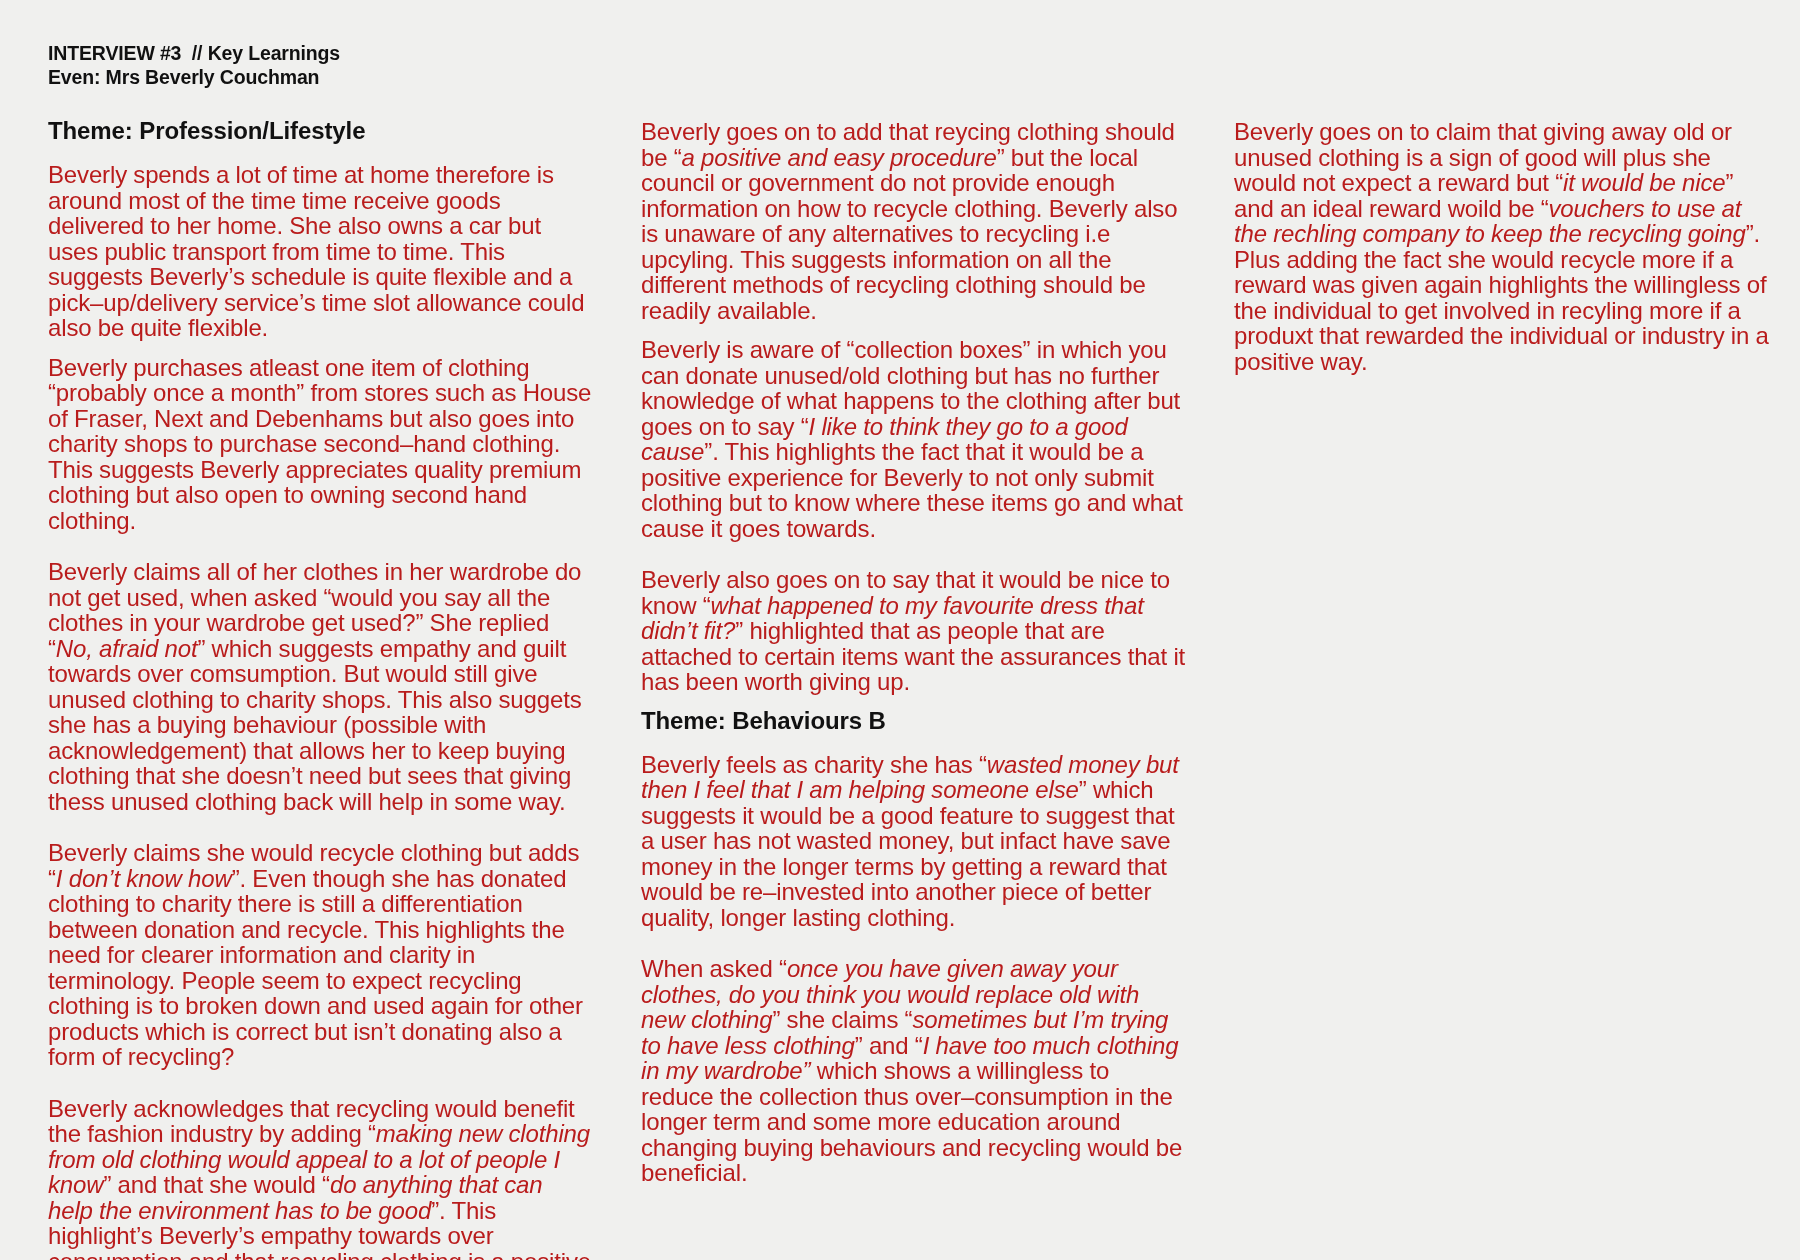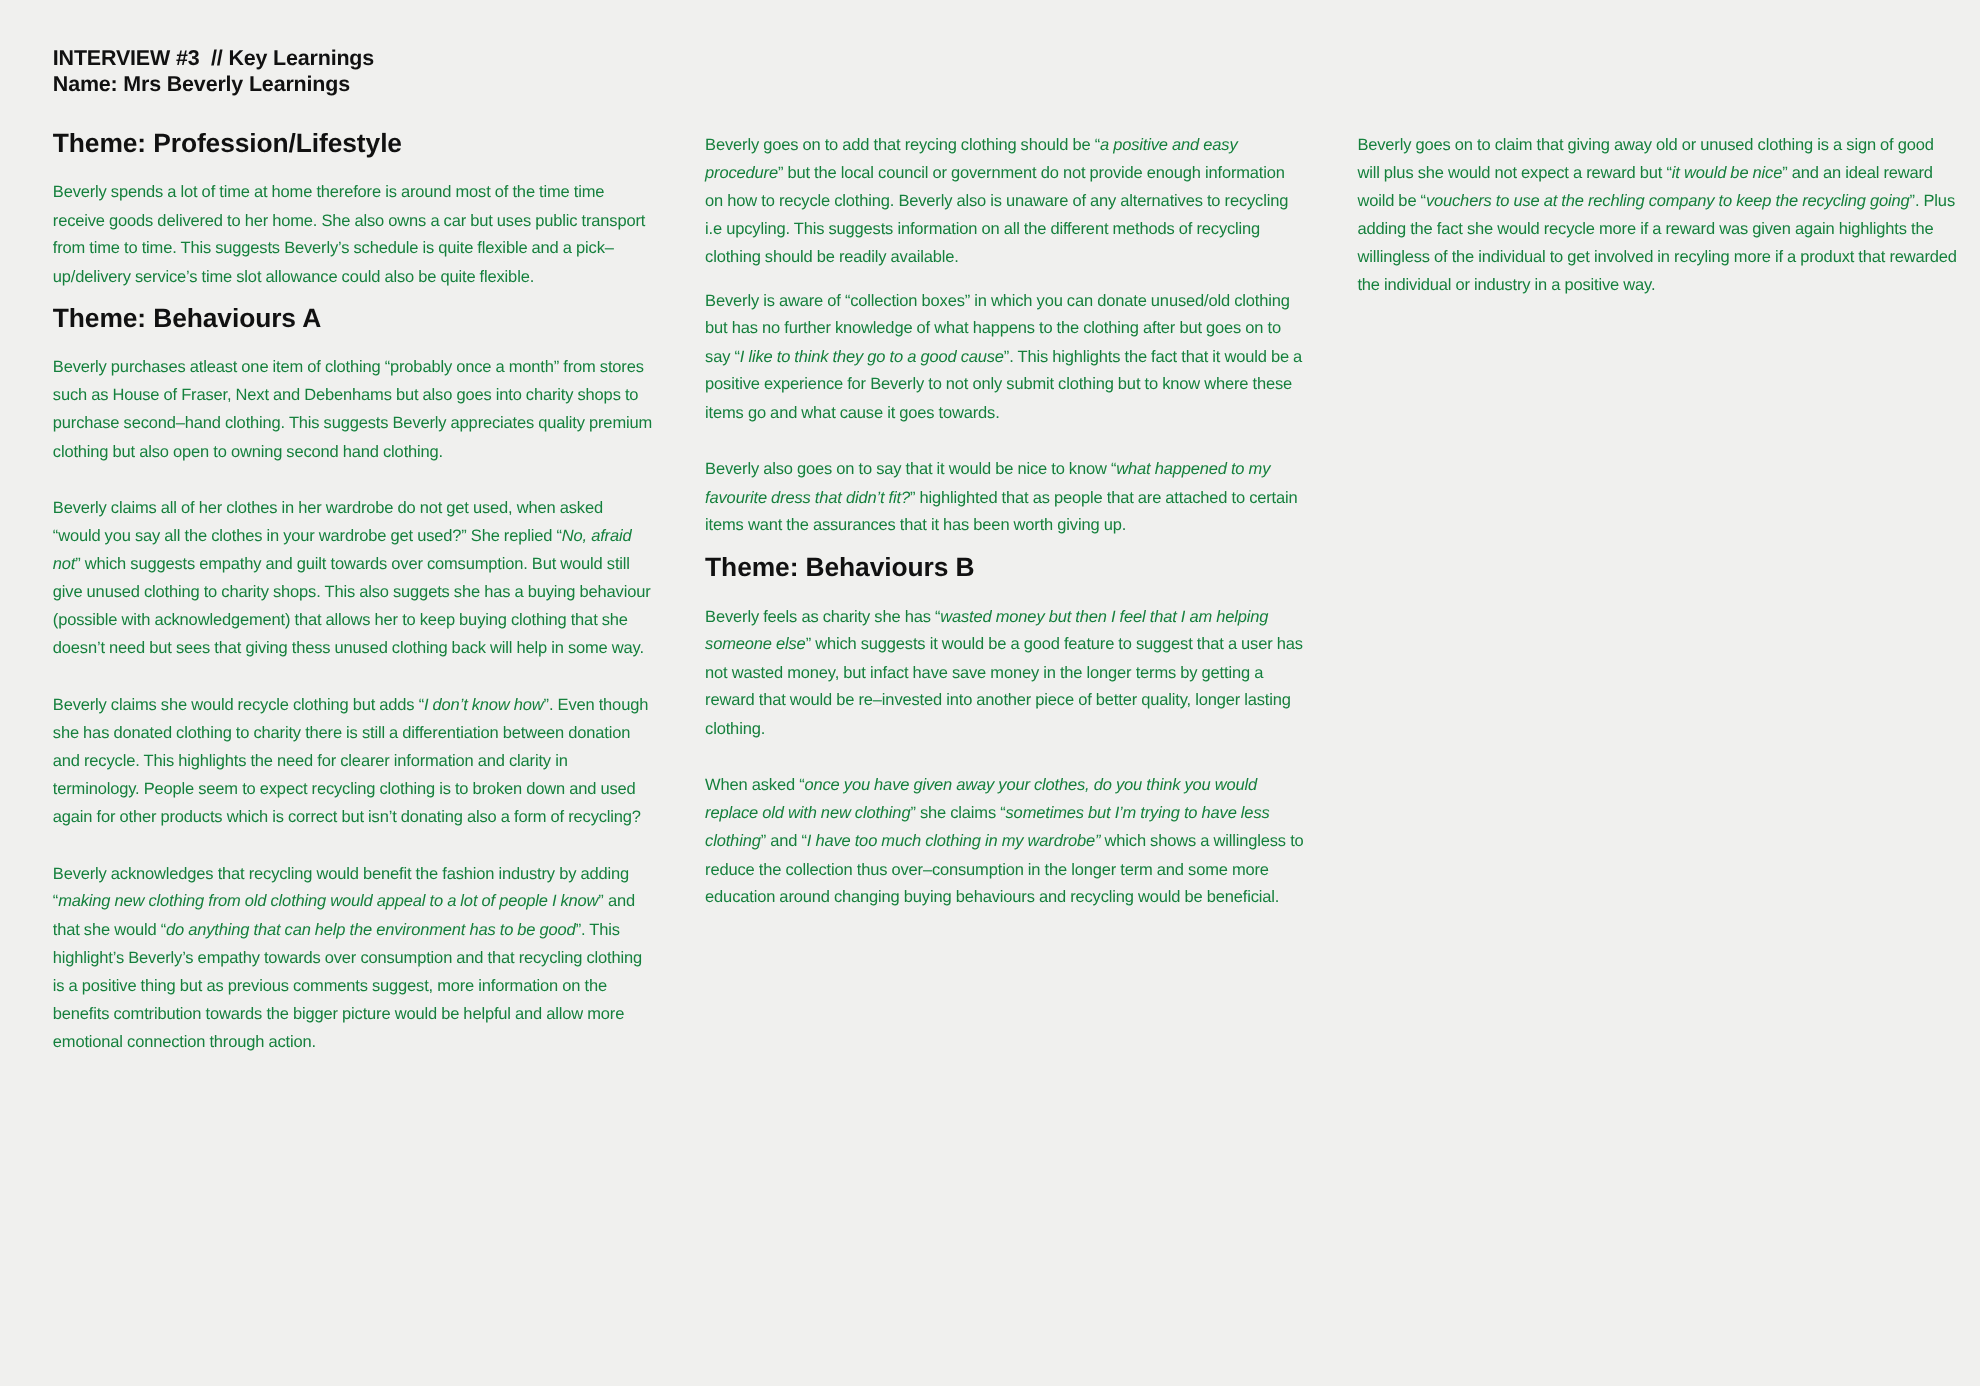--- a/index.html
+++ b/index.html
@@ -53,25 +53,25 @@
     line-height: 23px;
     letter-spacing: -0.1px;
     margin: 0 0 20px 0;
     color: #111111;
   }
   .column .block + .block h2.theme {
     margin-top: 0;
   }
 
   p.para {
-    font-size: 15px;
+    font-size: 24px;
     line-height: 25.5px;
     letter-spacing: -0.15px;
     margin: 0 0 26px 0;
-    color: #15803d;
+    color: #b91c1c;
     word-spacing: -0.2px;
   }
   p.para:last-child {
     margin-bottom: 0;
   }
   .block {
     margin-bottom: 14px;
   }
   .block:last-child {
     margin-bottom: 0;
@@ -81,31 +81,30 @@
     font-style: italic;
   }
 </style>
 </head>
 <body>
 
 <div class="page">
 
   <div class="header">
     <div class="line">INTERVIEW #3  // Key Learnings</div>
-    <div class="line">Name: Mrs Beverly Learnings</div>
+    <div class="line">Even: Mrs Beverly Couchman</div>
   </div>
 
   <div class="columns" id="columns-container">
       <div class="column">
         <div class="block">
           <h2 class="theme">Theme: Profession/Lifestyle</h2>
           <p class="para"><span>Beverly spends a lot of time at home therefore is around most of the time time receive goods delivered to her home. She also owns a car but uses public transport from time to time. This suggests Beverly’s schedule is quite flexible and a pick–up/delivery service’s time slot allowance could also be quite flexible.</span></p>
         </div>
         <div class="block">
-          <h2 class="theme">Theme: Behaviours A</h2>
           <p class="para"><span>Beverly purchases atleast one item of clothing “probably once a month” from stores such as House of Fraser, Next and Debenhams but also goes into charity shops to purchase second–hand clothing. This suggests Beverly appreciates quality premium clothing but also open to owning second hand clothing.</span></p>
           <p class="para"><span>Beverly claims all of her clothes in her wardrobe do not get used, when asked “would you say all the clothes in your wardrobe get used?” She replied “</span><i>No, afraid not</i><span>” which suggests empathy and guilt towards over comsumption. But would still give unused clothing to charity shops. This also suggets she has a buying behaviour (possible with acknowledgement) that allows her to keep buying clothing that she doesn’t need but sees that giving thess unused clothing back will help in some way.</span></p>
           <p class="para"><span>Beverly claims she would recycle clothing  but adds “</span><i>I don’t know how</i><span>”. Even though she has donated clothing to charity there is still a differentiation between donation and recycle. This highlights the need for clearer information and clarity in terminology. People seem to expect recycling clothing is to broken down and used again for other products which is correct but isn’t donating also a form of recycling?</span></p>
           <p class="para"><span>Beverly acknowledges that recycling would benefit the fashion industry by adding “</span><i>making new clothing from old clothing would appeal to a lot of people I know</i><span>” and that she would “</span><i>do anything that can help the environment has to be good</i><span>”. This highlight’s Beverly’s empathy towards over consumption and that recycling clothing is a positive thing but as previous comments suggest, more information on the benefits comtribution towards the bigger picture would be helpful and allow more emotional connection through action.</span></p>
         </div>
       </div>
       <div class="column">
         <div class="block">
           <p class="para"><span>Beverly goes on to add that reycing clothing should be “</span><i>a positive and easy procedure</i><span>” but the local council or government  do not provide enough information on how to recycle clothing. Beverly also is unaware of any alternatives to recycling i.e upcyling. This suggests information on all the different methods of recycling clothing should be readily available.</span></p>
         </div>

